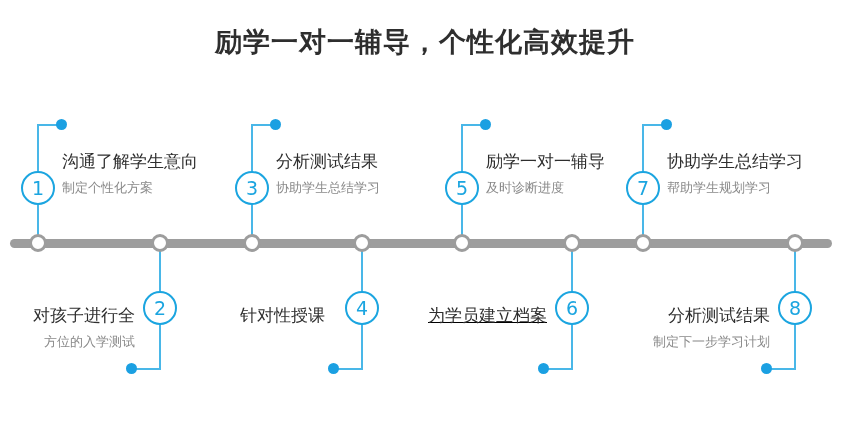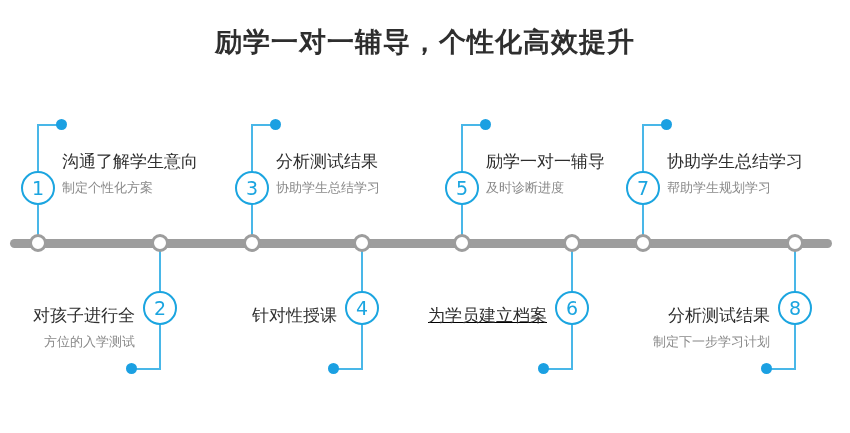--- a/index.html
+++ b/index.html
@@ -187,21 +187,21 @@
   <div class="step-text top align-left" style="left:667px; top:137px;">
     <div class="step-title">协助学生总结学习</div>
     <div class="step-sub">帮助学生规划学习</div>
   </div>
 
   <div class="step-text bottom align-right" style="left:-65px; top:291px; width:200px;">
     <div class="step-title">对孩子进行全</div>
     <div class="step-sub">方位的入学测试</div>
   </div>
 
-  <div class="step-text bottom align-right" style="left:137px; top:291px; width:200px;">
+  <div class="step-text bottom align-right" style="left:125px; top:291px; width:200px;">
     <div class="step-title">针对性授课</div>
   </div>
 
   <div class="step-text bottom align-right" style="left:347px; top:291px; width:200px;text-decoration:underline;">
     <div class="step-title">为学员建立档案</div>
   </div>
 
   <div class="step-text bottom align-right" style="left:570px; top:291px; width:200px;text-align:right;">
     <div class="step-title">分析测试结果</div>
     <div class="step-sub">制定下一步学习计划</div>

